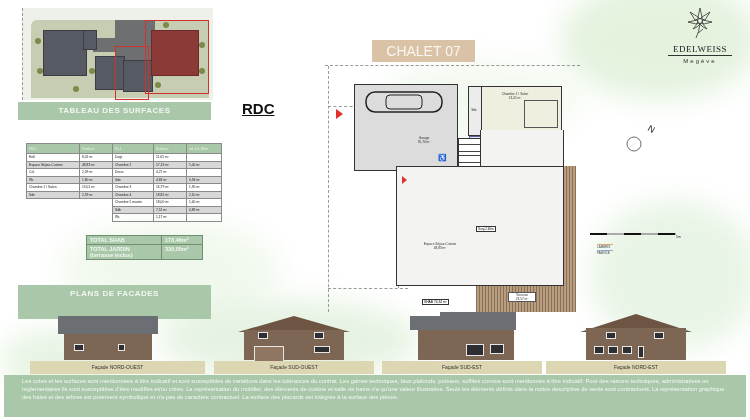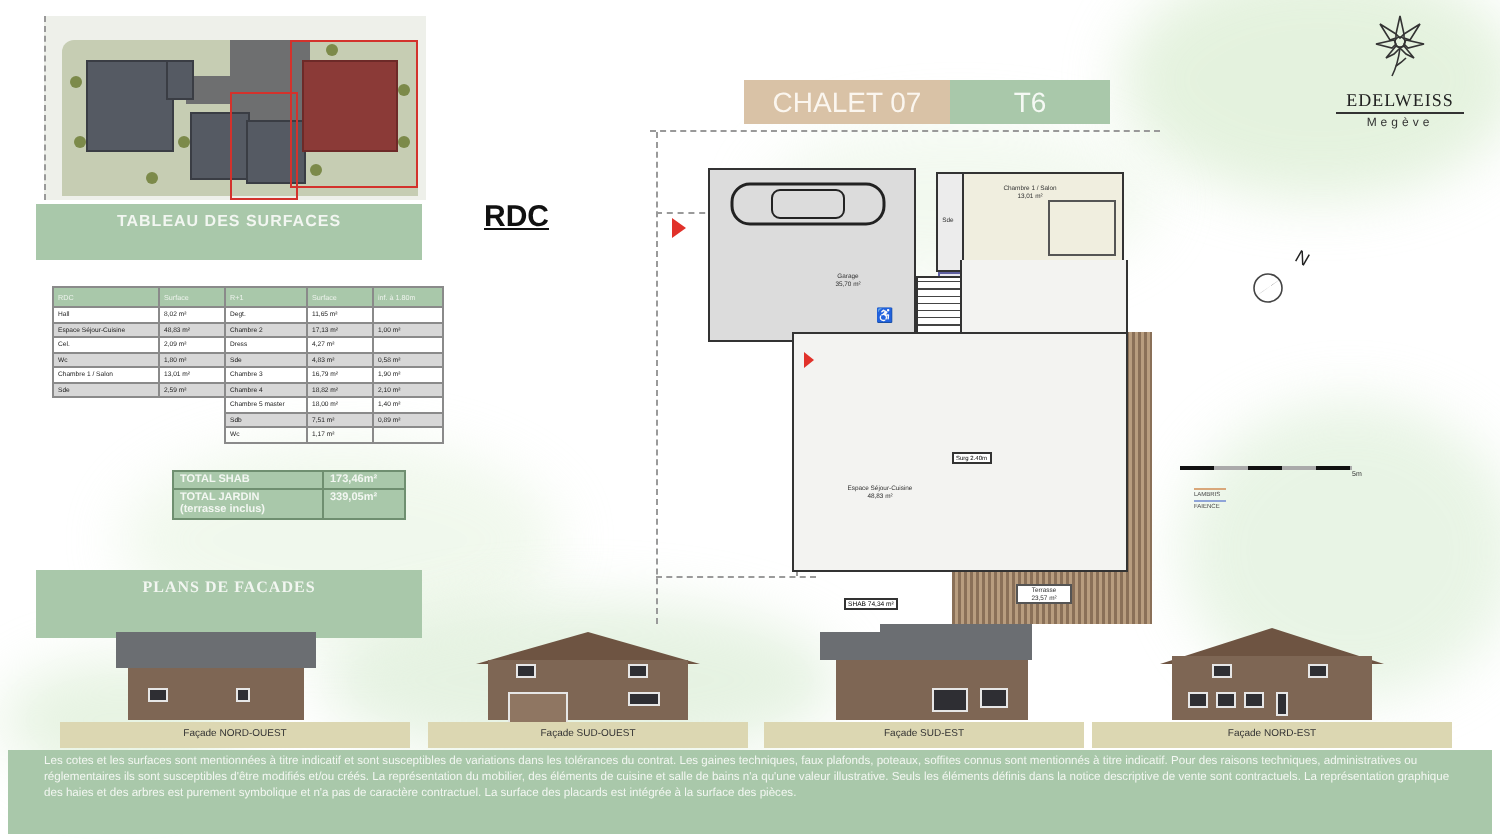--- a/index.html
+++ b/index.html
@@ -66,21 +66,21 @@
   <div class="tree" style="left:12px;top:30px;"></div>
   <div class="tree" style="left:14px;top:60px;"></div>
   <div class="tree" style="left:50px;top:78px;"></div>
   <div class="tree" style="left:66px;top:60px;"></div>
   <div class="tree" style="left:132px;top:74px;"></div>
   <div class="tree" style="left:176px;top:34px;"></div>
   <div class="tree" style="left:176px;top:60px;"></div>
   <div class="tree" style="left:140px;top:14px;"></div>
 </div>
 
-<div class="abs band" style="left:18px;top:102px;width:193px;height:28px;line-height:18px;font-size:8px;">TABLEAU DES SURFACES</div>
+<div class="abs band" style="left:18px;top:102px;width:193px;height:18px;line-height:18px;font-size:8px;">TABLEAU DES SURFACES</div>
 
 <div class="abs" style="left:26px;top:143px;">
   <table class="surf">
     <tbody>
         <tr>
       <th style="width:48px">RDC</th>
       <th style="width:28px">Surface</th>
       <th style="width:36px">R+1</th>
       <th style="width:28px">Surface</th>
       <th style="width:30px">inf. à 1.80m</th>
@@ -167,21 +167,20 @@
       <td style="vertical-align:top">339,05m²</td>
     </tr>
   </tbody>
     </table>
 </div>
 
 <div class="abs" style="left:242px;top:100px;font-size:15px;font-weight:bold;text-decoration:underline;color:#111;">RDC</div>
 
 <div class="abs" style="left:372px;top:40px;height:22px;display:flex;">
   <div style="width:103px;background:#d9c2a6;color:#fbf6ef;font-size:14px;line-height:22px;text-align:center;">CHALET 07</div>
-  <div style="width:80px;background:#a9c8aa;color:#f5f9f4;font-size:14px;line-height:22px;text-align:center;">T6</div>
 </div>
 <div class="abs" style="left:325px;top:65px;width:255px;border-top:1px dashed #999;"></div>
 
 <div class="abs" style="left:668px;top:6px;width:64px;text-align:center;">
   <svg width="26" height="34" viewBox="0 0 26 34">
     <g stroke="#333" stroke-width="0.8" fill="none">
       <path d="M13 2 L15 11 L13 13 L11 11 Z"></path>
       <path d="M3 6 L11 11 L11 13 L8 14 Z"></path>
       <path d="M23 6 L15 11 L15 13 L18 14 Z"></path>
       <path d="M1 16 L10 14 L11 16 L9 18 Z"></path>
@@ -282,21 +281,21 @@
 <div class="abs" style="left:590px;top:233px;width:86px;height:2px;background:repeating-linear-gradient(90deg,#111 0 17px,#aaa 17px 34px);"></div>
 <div class="abs" style="left:676px;top:235px;font-size:3.5px;color:#333;">5m</div>
 
 <div class="abs" style="left:597px;top:244px;font-size:3px;color:#444;">
   <div style="width:16px;border-top:1px solid #d9a77a;"></div>
   <div>LAMBRIS</div>
   <div style="width:16px;border-top:1px solid #8fa5d8;margin-top:1px;"></div>
   <div>FAIENCE</div>
 </div>
 
-<div class="abs band" style="left:18px;top:285px;width:193px;height:34px;line-height:18px;font-size:8px;font-family:Liberation Serif, serif;">PLANS DE FACADES</div>
+<div class="abs band" style="left:18px;top:285px;width:193px;height:34px;line-height:18px;font-size:8px;">PLANS DE FACADES</div>
 
 <div class="abs" style="left:30px;top:308px;width:175px;height:66px;">
   <div class="roofg" style="left:28px;top:8px;width:100px;height:18px;"></div>
   <div class="house" style="left:34px;top:26px;width:88px;height:26px;"></div>
   <div class="win" style="left:44px;top:36px;width:8px;height:5px;"></div>
   <div class="win" style="left:88px;top:36px;width:5px;height:5px;"></div>
   <div class="ground" style="left:0;top:53px;width:175px;">
     <div class="fcap">Façade NORD-OUEST</div>
   </div>
 </div>

